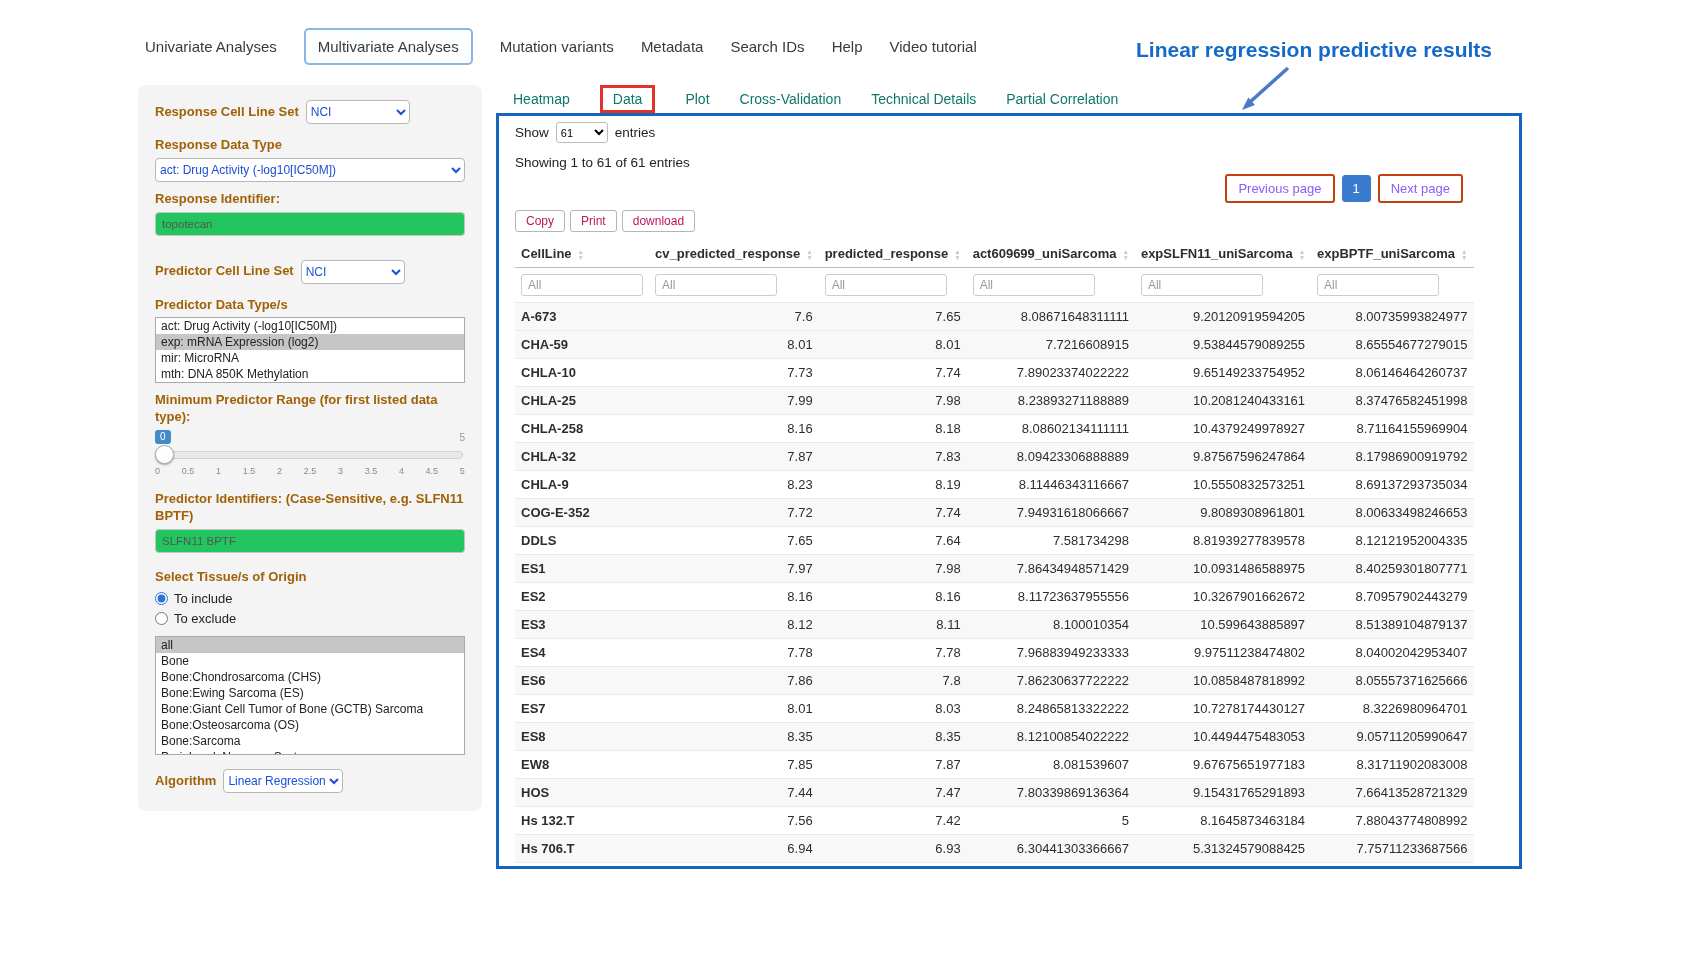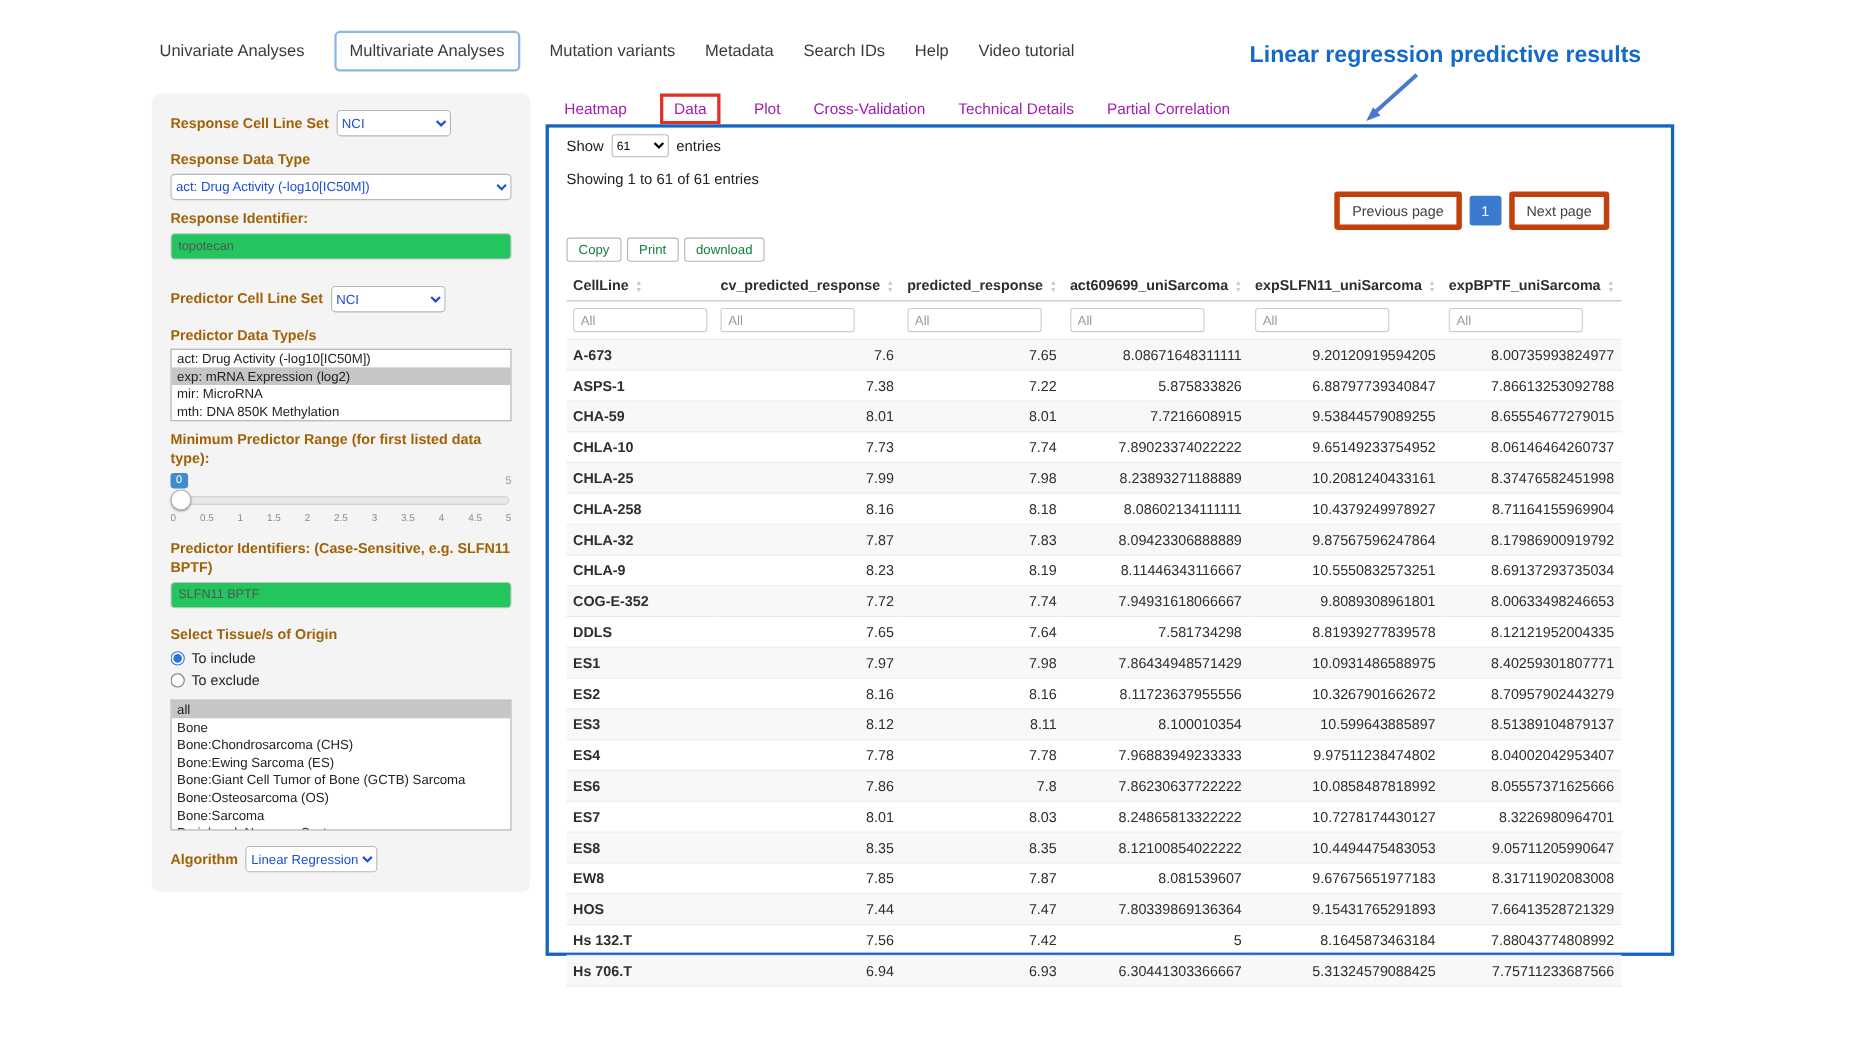--- a/index.html
+++ b/index.html
@@ -36,35 +36,35 @@
   .slider-val{position:absolute;left:0;top:0;background:#428bca;color:#fff;font-size:10px;padding:0 5px;border-radius:3px;line-height:14px;}
   .slider-max{position:absolute;right:0;top:2px;font-size:10px;color:#999;}
   .slider-track{position:absolute;left:2px;right:2px;top:21px;height:6px;background:#e8e8e8;border:1px solid #d2d2d2;border-radius:4px;}
   .slider-handle{position:absolute;left:0;top:15px;width:17px;height:17px;background:#fdfdfd;border:1px solid #b0b0b0;border-radius:50%;box-shadow:0 1px 2px rgba(0,0,0,.35);cursor:pointer;}
   .slider-ticks{position:absolute;left:0;right:0;top:36px;display:flex;justify-content:space-between;font-size:9px;color:#8a8a8a;}
 
   .radio-row{display:flex;align-items:center;gap:6px;margin-top:5px;font-size:13px;color:#222;}
   .radio-row input{accent-color:#2f72d9;width:13px;height:13px;margin:0;cursor:pointer;}
 
   
-  .result-tabs{position:absolute;left:513px;top:84px;display:flex;align-items:center;gap:30px;font-size:14px;color:#a21caf;height:30px;}
+  .result-tabs{position:absolute;left:513px;top:84px;display:flex;align-items:center;gap:30px;font-size:14px;color:#0f766e;height:30px;}
   .rtab{cursor:pointer;white-space:nowrap;}
   .rtab-hl{border:3px solid #e23127;padding:3px 10px;}
 
   
   .main-panel{position:absolute;left:496px;top:113px;width:1026px;height:756px;box-sizing:border-box;border:3px solid #1565c0;padding:3px 16px 0 16px;background:#fff;}
   .show-row{display:flex;align-items:center;gap:7px;font-size:13.5px;color:#222;margin-top:3px;}
   .show-select{width:52px;height:21px;font-size:11px;border:1px solid #bbb;border-radius:3px;background:#fff;font-family:inherit;}
   .table-zone{width:948px;}
   .showing-text{margin-top:12px;font-size:13.5px;color:#222;}
   .pagination{display:flex;justify-content:flex-end;align-items:center;gap:7px;margin-top:4px;}
-  .page-btn{border:5px solid #c2410c;background:#fff;color:#404040;font-size:13px;padding:5px 11px;border-radius:3px;font-family:inherit;cursor:pointer;}
+  .page-btn{border:2px solid #c2410c;background:#fff;color:#8b5cf6;font-size:13px;padding:5px 11px;border-radius:3px;font-family:inherit;cursor:pointer;}
   .page-current{border:1px solid #3a7bd0;background:#3a7bd0;color:#fff;font-size:13px;padding:5px 10px;border-radius:3px;font-family:inherit;cursor:pointer;}
   .toolbar{display:flex;gap:5px;margin-top:7px;}
-  .tool-btn{border:1px solid #b5b5b5;background:#fff;color:#15803d;font-size:12px;padding:3px 10px;border-radius:3px;font-family:inherit;cursor:pointer;}
+  .tool-btn{border:1px solid #b5b5b5;background:#fff;color:#be185d;font-size:12px;padding:3px 10px;border-radius:3px;font-family:inherit;cursor:pointer;}
 
   .data-table{width:100%;border-collapse:collapse;margin-top:8px;font-size:13px;color:#2d2d2d;}
   .data-table th{text-align:left;font-weight:bold;padding:6px 6px;border-bottom:1px solid #bdbdbd;white-space:nowrap;font-size:13px;cursor:pointer;}
   .data-table th:nth-child(1){width:118px;}
   .data-table th:nth-child(2){width:158px;}
   .data-table th:nth-child(3){width:148px;}
   .data-table th:nth-child(4){width:163px;}
   .data-table th:nth-child(5){width:172px;}
   .data-table th:nth-child(6){width:162px;}
   .sort{display:inline-flex;flex-direction:column;margin-left:6px;vertical-align:middle;color:#c9c9c9;font-size:6.5px;line-height:5.5px;}
@@ -253,28 +253,20 @@
       </thead>
       <tbody>
           <tr class="stripe">
             <td class="cell-left">A-673</td>
             <td class="cell-num">7.6</td>
             <td class="cell-num">7.65</td>
             <td class="cell-num">8.08671648311111</td>
             <td class="cell-num">9.20120919594205</td>
             <td class="cell-num">8.00735993824977</td>
           </tr>
-          <tr>
-            <td class="cell-left">ASPS-1</td>
-            <td class="cell-num">7.38</td>
-            <td class="cell-num">7.22</td>
-            <td class="cell-num">5.875833826</td>
-            <td class="cell-num">6.88797739340847</td>
-            <td class="cell-num">7.86613253092788</td>
-          </tr>
           <tr class="stripe">
             <td class="cell-left">CHA-59</td>
             <td class="cell-num">8.01</td>
             <td class="cell-num">8.01</td>
             <td class="cell-num">7.7216608915</td>
             <td class="cell-num">9.53844579089255</td>
             <td class="cell-num">8.65554677279015</td>
           </tr>
           <tr>
             <td class="cell-left">CHLA-10</td>

